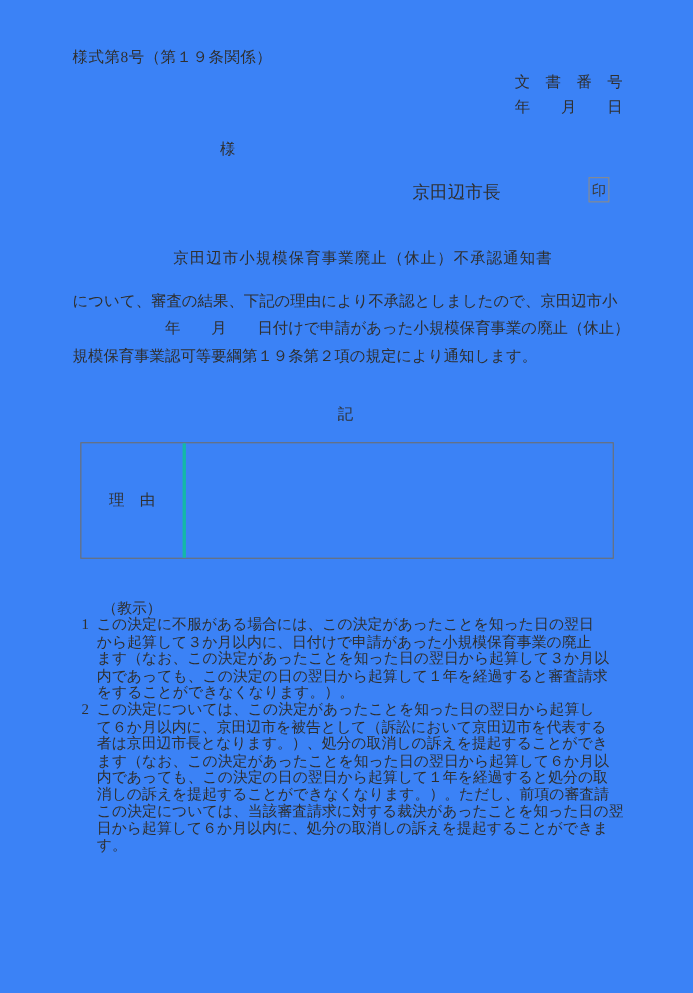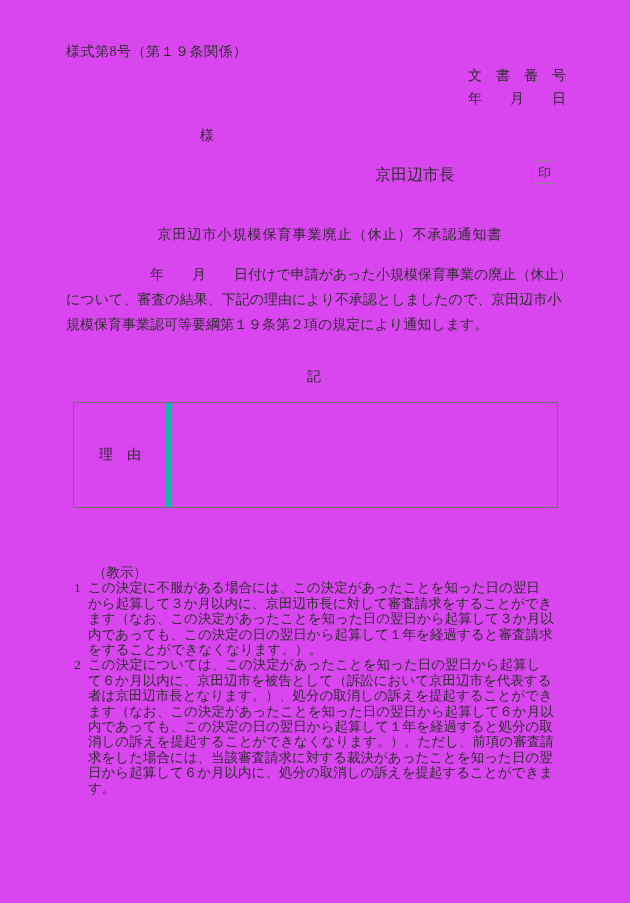--- a/index.html
+++ b/index.html
@@ -5,21 +5,21 @@
   html, body {
     margin: 0;
     padding: 0;
     background: #e8e8e8;
   }
   .page {
     position: relative;
     width: 630px;
     height: 903px;
     margin: 0 auto;
-    background: #d946ef;
+    background: #3b82f6;
     color: #2f2f2f;
     font-family: "Liberation Serif", "DejaVu Serif", serif;
     overflow: hidden;
   }
   .abs { position: absolute; }
   .nowrap { white-space: nowrap; }
 
   .form-label { left: 66px; top: 43px; font-size: 14px; letter-spacing: 0.5px; }
 
   .doc-meta { right: 64px; top: 64px; text-align: right; font-size: 14px; line-height: 23px; margin-left: 32px; }
@@ -43,28 +43,28 @@
   .ki-marker { left: 66px; top: 368px; width: 496px; text-align: center; font-size: 14px; }
 
   .reason-table {
     left: 73px; top: 402px;
     width: 483px; height: 104px;
     border: 1px solid #6e6e6e;
     display: flex;
   }
   .reason-label-cell {
     width: 92px;
-    border-right: 6px solid #14b8a6;
+    border-right: 3px solid #14b8a6;
     display: flex; align-items: center; justify-content: center;
     font-size: 14px;
   }
   .reason-value-cell { flex: 1; }
 
   .advisory { left: 72px; top: 545px; width: 492px; font-size: 13.5px; line-height: 15.4px; }
-  .adv-heading { margin-left: 21px; white-space: nowrap; margin-top: 20px; }
+  .adv-heading { margin-left: 21px; white-space: nowrap; }
   .adv-item { position: relative; }
   .adv-num { position: absolute; left: 2px; top: 0; }
   .adv-line { margin-left: 16px; white-space: nowrap; }
   .adv-line.first { }
 </style>
 </head>
 <body>
 
 <div class="page">
 
@@ -79,55 +79,55 @@
 
   <div class="abs issuer-row nowrap">京田辺市長</div>
 
   <div class="abs seal-box">
     <span>印</span>
   </div>
 
   <div class="abs doc-title nowrap">京田辺市小規模保育事業廃止（休止）不承認通知書</div>
 
   <div class="abs body-para">
+    <div class="line">について、審査の結果、下記の理由により不承認としましたので、京田辺市小</div>
     <div class="line">　　　　　　年　　月　　日付けで申請があった小規模保育事業の廃止（休止）</div>
-    <div class="line">について、審査の結果、下記の理由により不承認としましたので、京田辺市小</div>
     <div class="line">規模保育事業認可等要綱第１９条第２項の規定により通知します。</div>
   </div>
 
   <div class="abs ki-marker">記</div>
 
   <div class="abs reason-table">
     <div class="reason-label-cell">理　由</div>
     <div class="reason-value-cell"></div>
   </div>
 
   <div class="abs advisory">
     <div class="adv-heading">（教示）</div>
 
     <div class="adv-item">
       <span class="adv-num">1</span>
       <div>
           <div class="adv-line first">この決定に不服がある場合には、この決定があったことを知った日の翌日</div>
-          <div class="adv-line">から起算して３か月以内に、京田辺市長に対して審査請求をすることができ</div>
+          <div class="adv-line">から起算して３か月以内に、日付けで申請があった小規模保育事業の廃止</div>
           <div class="adv-line">ます（なお、この決定があったことを知った日の翌日から起算して３か月以</div>
           <div class="adv-line">内であっても、この決定の日の翌日から起算して１年を経過すると審査請求</div>
           <div class="adv-line">をすることができなくなります。）。</div>
         </div>
     </div>
 
     <div class="adv-item">
       <span class="adv-num">2</span>
       <div>
           <div class="adv-line first">この決定については、この決定があったことを知った日の翌日から起算し</div>
           <div class="adv-line">て６か月以内に、京田辺市を被告として（訴訟において京田辺市を代表する</div>
           <div class="adv-line">者は京田辺市長となります。）、処分の取消しの訴えを提起することができ</div>
           <div class="adv-line">ます（なお、この決定があったことを知った日の翌日から起算して６か月以</div>
           <div class="adv-line">内であっても、この決定の日の翌日から起算して１年を経過すると処分の取</div>
           <div class="adv-line">消しの訴えを提起することができなくなります。）。ただし、前項の審査請</div>
-          <div class="adv-line">求をした場合には、当該審査請求に対する裁決があったことを知った日の翌</div>
+          <div class="adv-line">この決定については、当該審査請求に対する裁決があったことを知った日の翌</div>
           <div class="adv-line">日から起算して６か月以内に、処分の取消しの訴えを提起することができま</div>
           <div class="adv-line">す。</div>
         </div>
     </div>
   </div>
 
 </div>
 
 </body></html>

